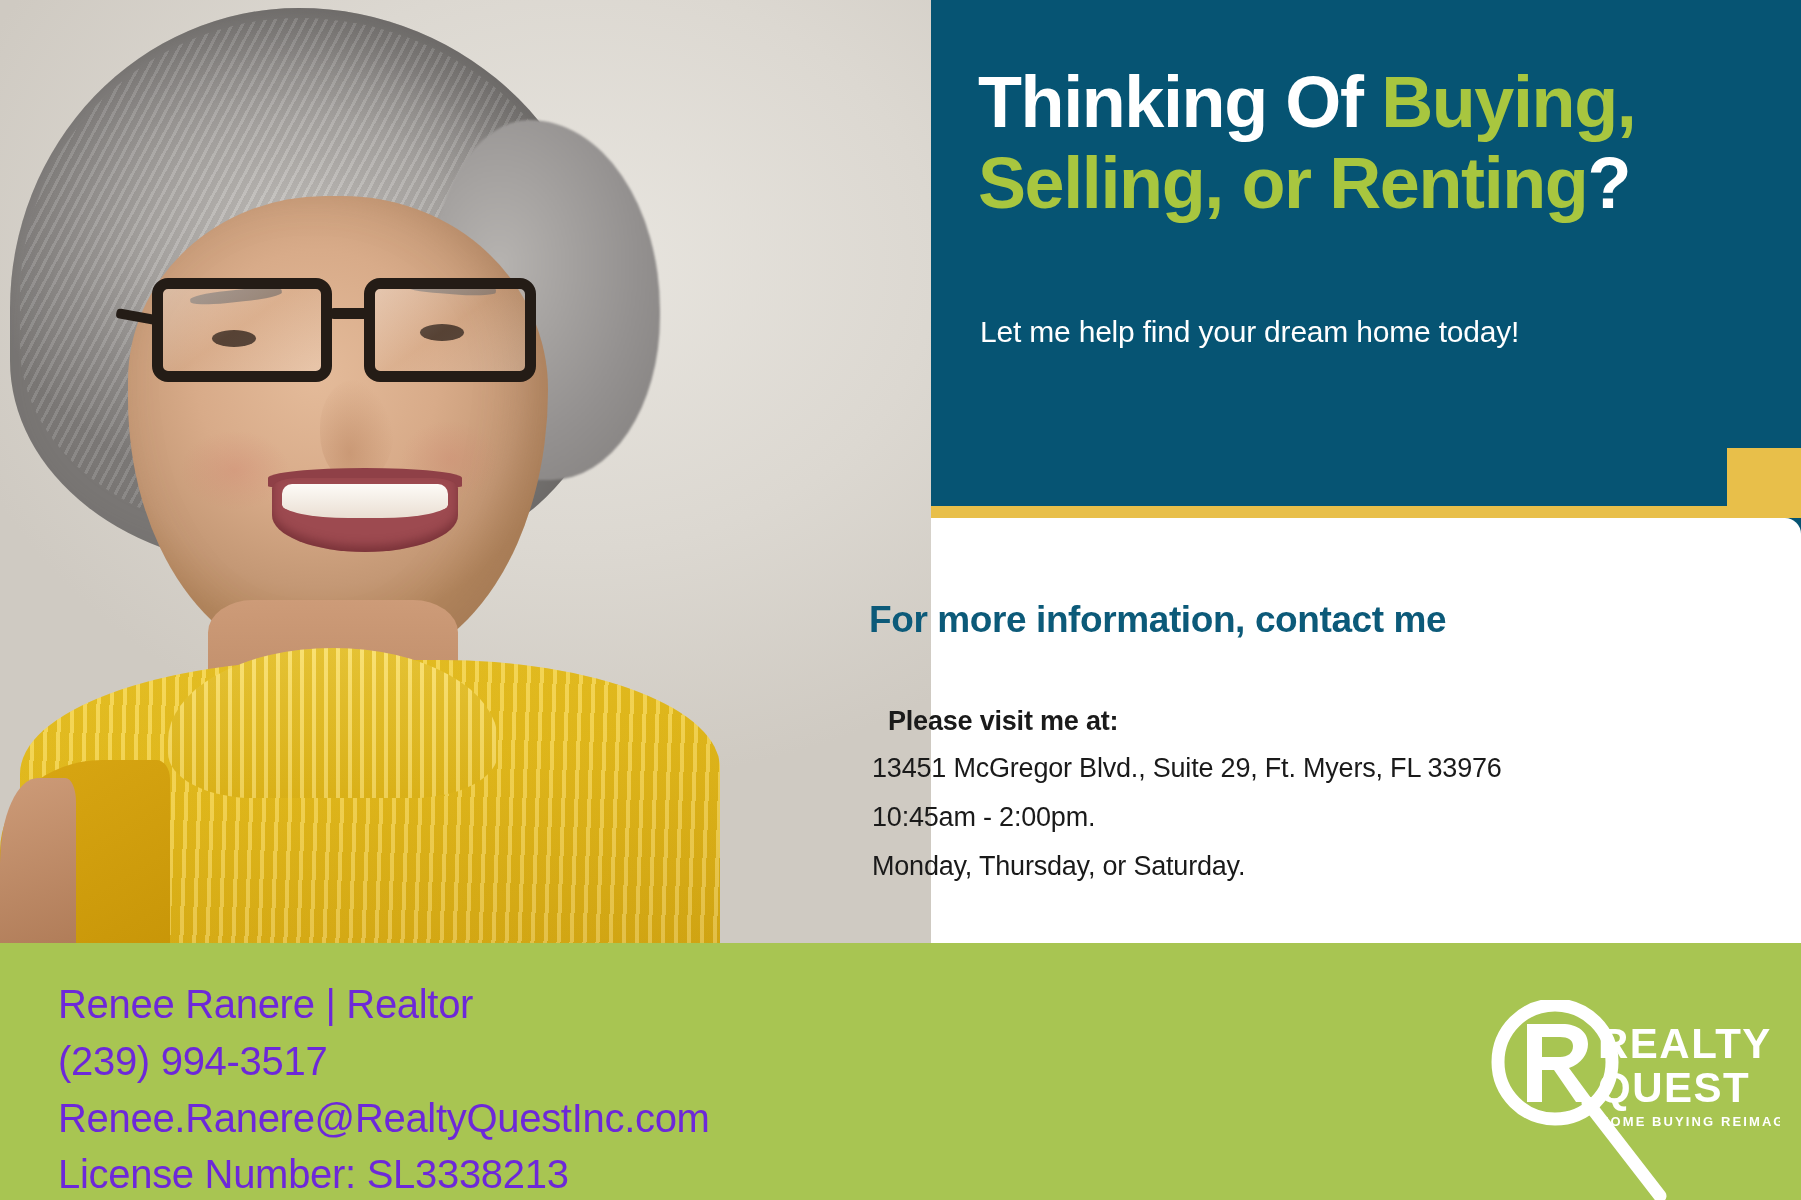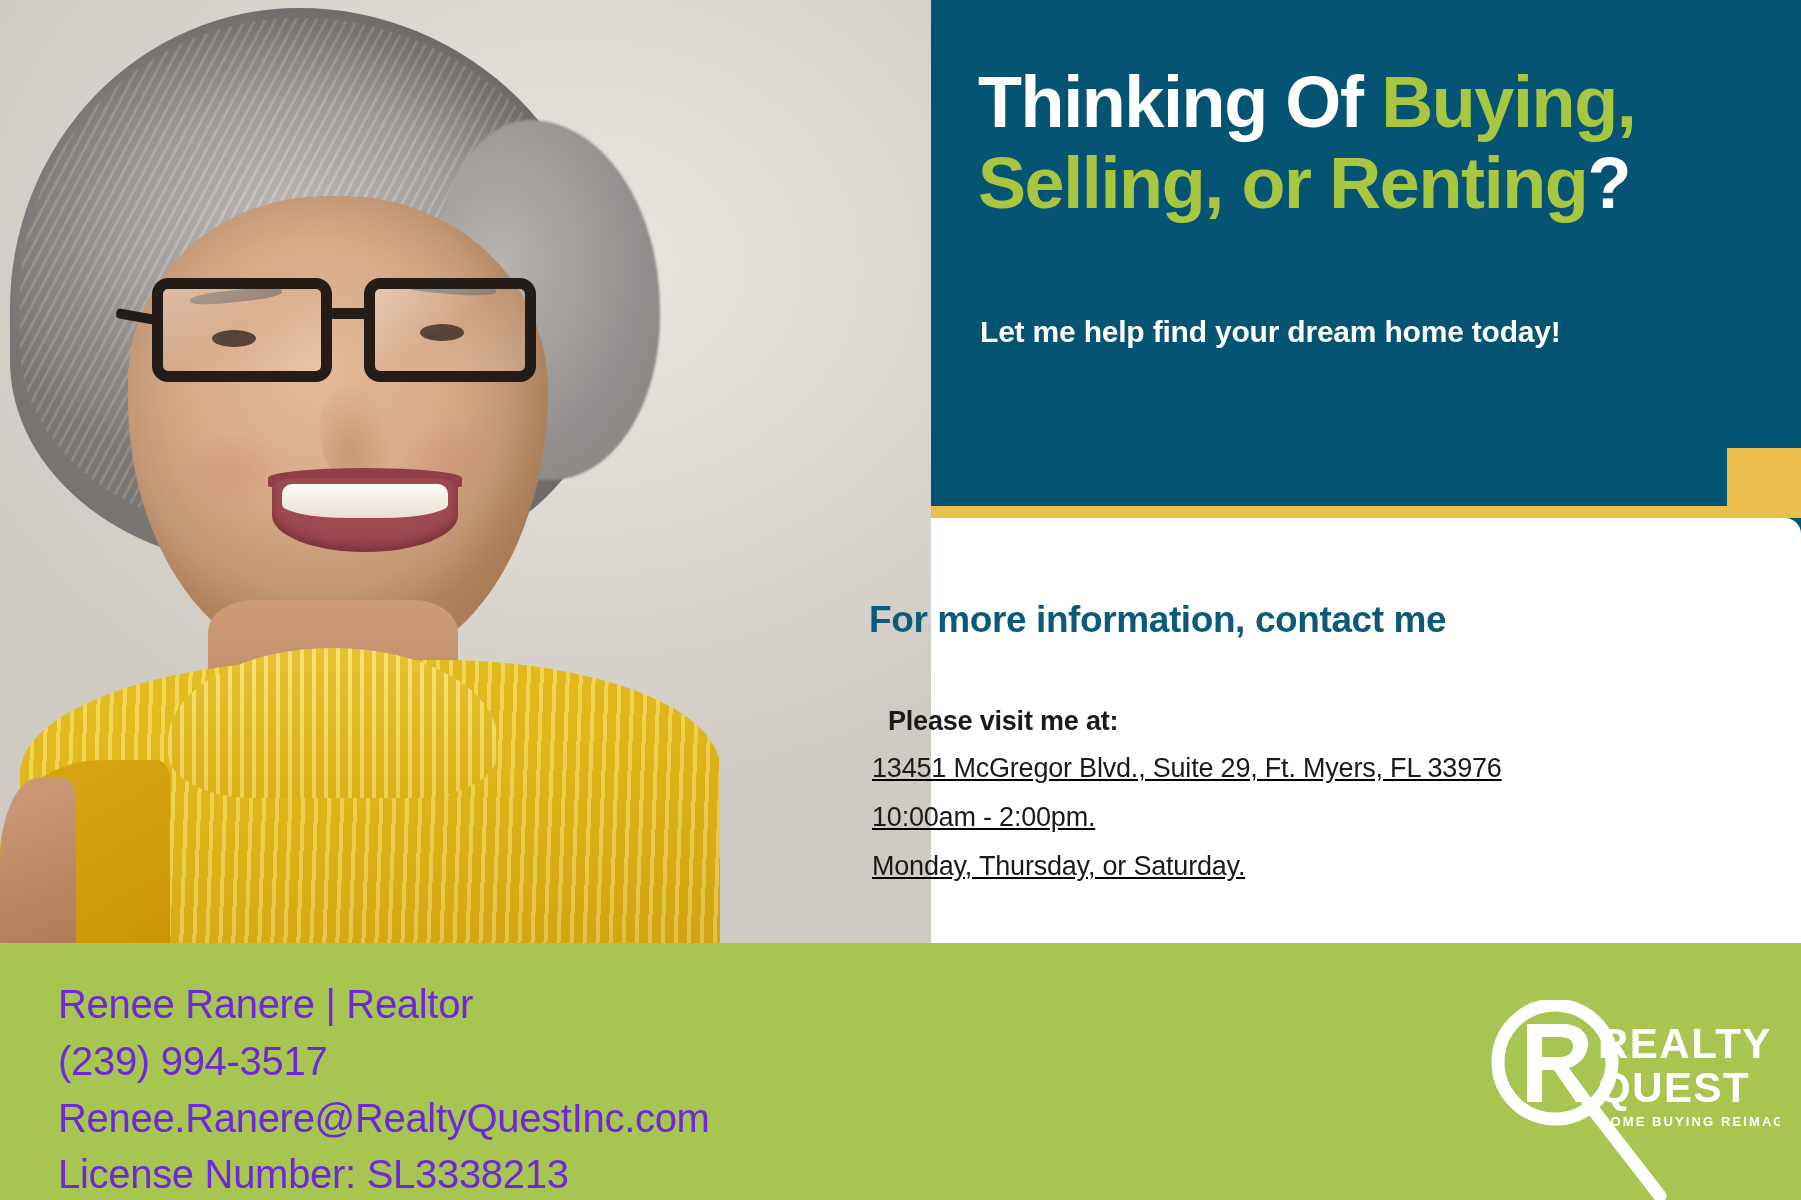--- a/index.html
+++ b/index.html
@@ -146,21 +146,21 @@
   }
   .headline {
     position:absolute; left:47px; top:62px; width:790px;
     font-size:72px; font-weight:bold; line-height:1.12;
     letter-spacing:-1.4px;
   }
   .hl-white { color:#ffffff; }
   .hl-green { color:#a8c63f; }
   .subhead {
     position:absolute; left:49px; top:315px; width:790px;
-    color:#ffffff; font-size:30px; font-weight:bold; letter-spacing:-.2px;
+    color:#ffffff; font-size:30px; font-weight:normal; letter-spacing:-.2px;
   }
 
   
   .gold-block {
     position:absolute; left:1727px; top:448px; width:74px; height:58px;
     background:#e8bf4a;
   }
   .gold-stripe {
     position:absolute; left:931px; top:506px; width:870px; height:12px;
     background:#e8bf4a;
@@ -175,21 +175,21 @@
     position:absolute; left:931px; top:518px; width:870px; height:425px; background:#ffffff;border-radius:16px;
   }
   .contact-head {
     position:absolute; left:-62px; top:78px; width:740px;
     color:#0c5a79; font-size:37px; font-weight:bold; line-height:1.28; letter-spacing:-.4px;
   }
   .visit-label {
     position:absolute; left:-59px; top:188px;
     color:#1a1a1a; font-size:27px; font-weight:bold; letter-spacing:-.2px;margin-left:16px;
   }
-  .detail-lines { position:absolute; left:-59px; top:235px; width:760px;text-decoration:underline; }
+  .detail-lines { position:absolute; left:-59px; top:235px; width:760px; }
   .detail-lines .dl {
     color:#1a1a1a; font-size:27px; font-weight:normal; letter-spacing:-.2px; margin-bottom:18px;
   }
 
   
   .footer {
     position:absolute; left:0; top:943px; width:1801px; height:257px;
     background:#a8c552;
   }
   .agent-block { position:absolute; left:58px; top:33px; }
@@ -259,21 +259,21 @@
   <div class="gold-stripe"></div>
   <div class="teal-block"></div>
 
   <div class="contact-area">
     <div class="contact-head">
       <span>For more information, contact me</span><br>
     </div>
     <div class="visit-label">Please visit me at:</div>
     <div class="detail-lines">
       <div class="dl">13451 McGregor Blvd., Suite 29, Ft. Myers, FL 33976</div>
-      <div class="dl">10:00am - 2:00pm.</div>
+      <div class="dl">10:45am - 2:00pm.</div>
       <div class="dl">Monday, Thursday, or Saturday.</div>
     </div>
   </div>
 
   <div class="footer">
     <div class="agent-block">
       <div class="ln">Renee Ranere | Realtor</div>
       <div class="ln">(239) 994-3517</div>
       <div class="ln">Renee.Ranere@RealtyQuestInc.com</div>
       <div class="ln">License Number: SL3338213</div>

